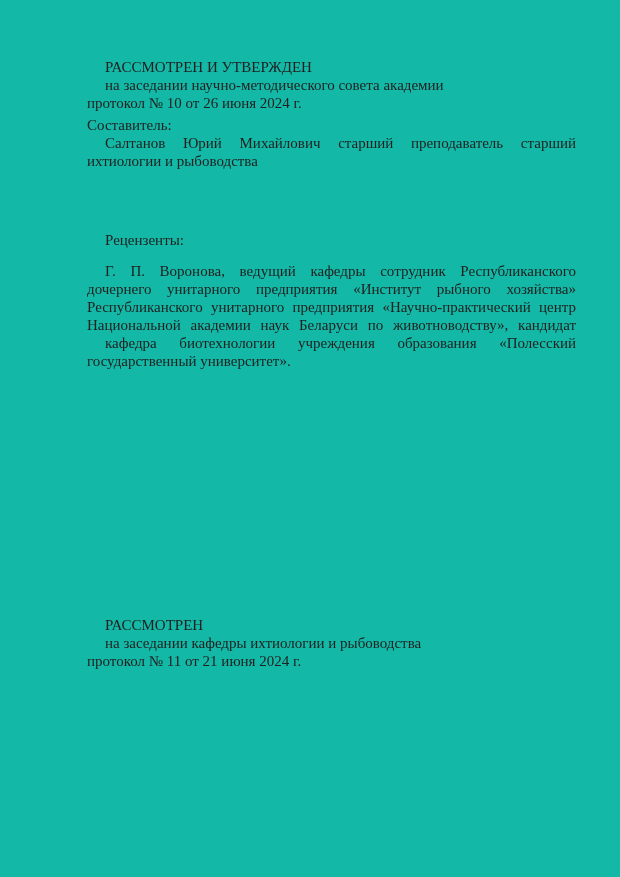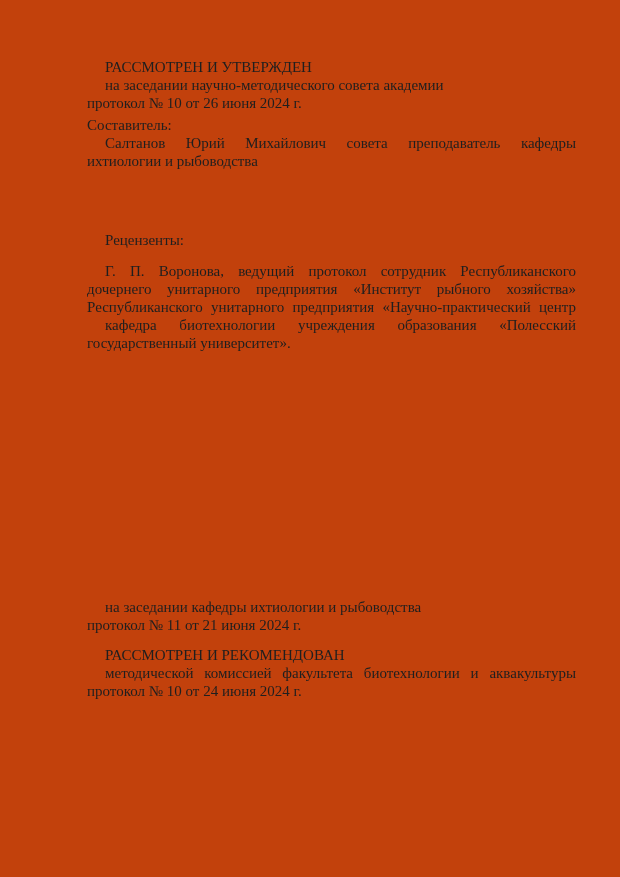--- a/index.html
+++ b/index.html
@@ -2,21 +2,21 @@
 <html><head>
 <meta charset="utf-8">
 <style>
   html, body { margin: 0; padding: 0; background: #ffffff; }
   .page {
     position: relative;
     box-sizing: border-box;
     width: 620px;
     height: 877px;
     margin: 0;
-    background: #c2410c;
+    background: #14b8a6;
     padding: 58px 44px 0 87px;
     font-family: "Liberation Serif", "DejaVu Serif", serif;
     font-size: 15px;
     line-height: 18px;
     color: #1f1f1f;
     overflow: hidden;
   }
   .ln { margin: 0; padding: 0; text-align: left; }
   .ind { text-indent: 18px; }
   .just { text-align: justify; text-align-last: justify; }
@@ -33,40 +33,37 @@
 <div class="page">
 
   <section class="block">
     <p class="ln ind">РАССМОТРЕН И УТВЕРЖДЕН</p>
     <p class="ln ind">на заседании научно-методического совета академии</p>
     <p class="ln">протокол № 10 от 26 июня 2024 г.</p>
   </section>
 
   <section class="block mt-compiler">
     <p class="ln">Составитель:</p>
-    <p class="ln ind just">Салтанов Юрий Михайлович совета преподаватель кафедры</p>
+    <p class="ln ind just">Салтанов Юрий Михайлович старший преподаватель старший</p>
     <p class="ln">ихтиологии и рыбоводства</p>
   </section>
 
   <section class="block mt-reviewers-head">
     <p class="ln ind">Рецензенты:</p>
   </section>
 
   <section class="block mt-reviewers-body">
-    <p class="ln ind just">Г. П. Воронова, ведущий протокол сотрудник Республиканского</p>
+    <p class="ln ind just">Г. П. Воронова, ведущий кафедры сотрудник Республиканского</p>
     <p class="ln just">дочернего унитарного предприятия «Институт рыбного хозяйства»</p>
     <p class="ln just">Республиканского унитарного предприятия «Научно-практический центр</p>
+    <p class="ln just">Национальной академии наук Беларуси по животноводству», кандидат</p>
     <p class="ln ind just">кафедра биотехнологии учреждения образования «Полесский</p>
     <p class="ln">государственный университет».</p>
   </section>
 
   <section class="block mt-approval-dept">
+    <p class="ln ind">РАССМОТРЕН</p>
     <p class="ln ind">на заседании кафедры ихтиологии и рыбоводства</p>
     <p class="ln">протокол № 11 от 21 июня 2024 г.</p>
   </section>
 
-  <section class="block mt-approval-comm">
-    <p class="ln ind">РАССМОТРЕН И РЕКОМЕНДОВАН</p>
-    <p class="ln ind just">методической комиссией факультета биотехнологии и аквакультуры</p>
-    <p class="ln">протокол № 10 от 24 июня 2024 г.</p>
-  </section>
 
 </div>
 
 </body></html>

